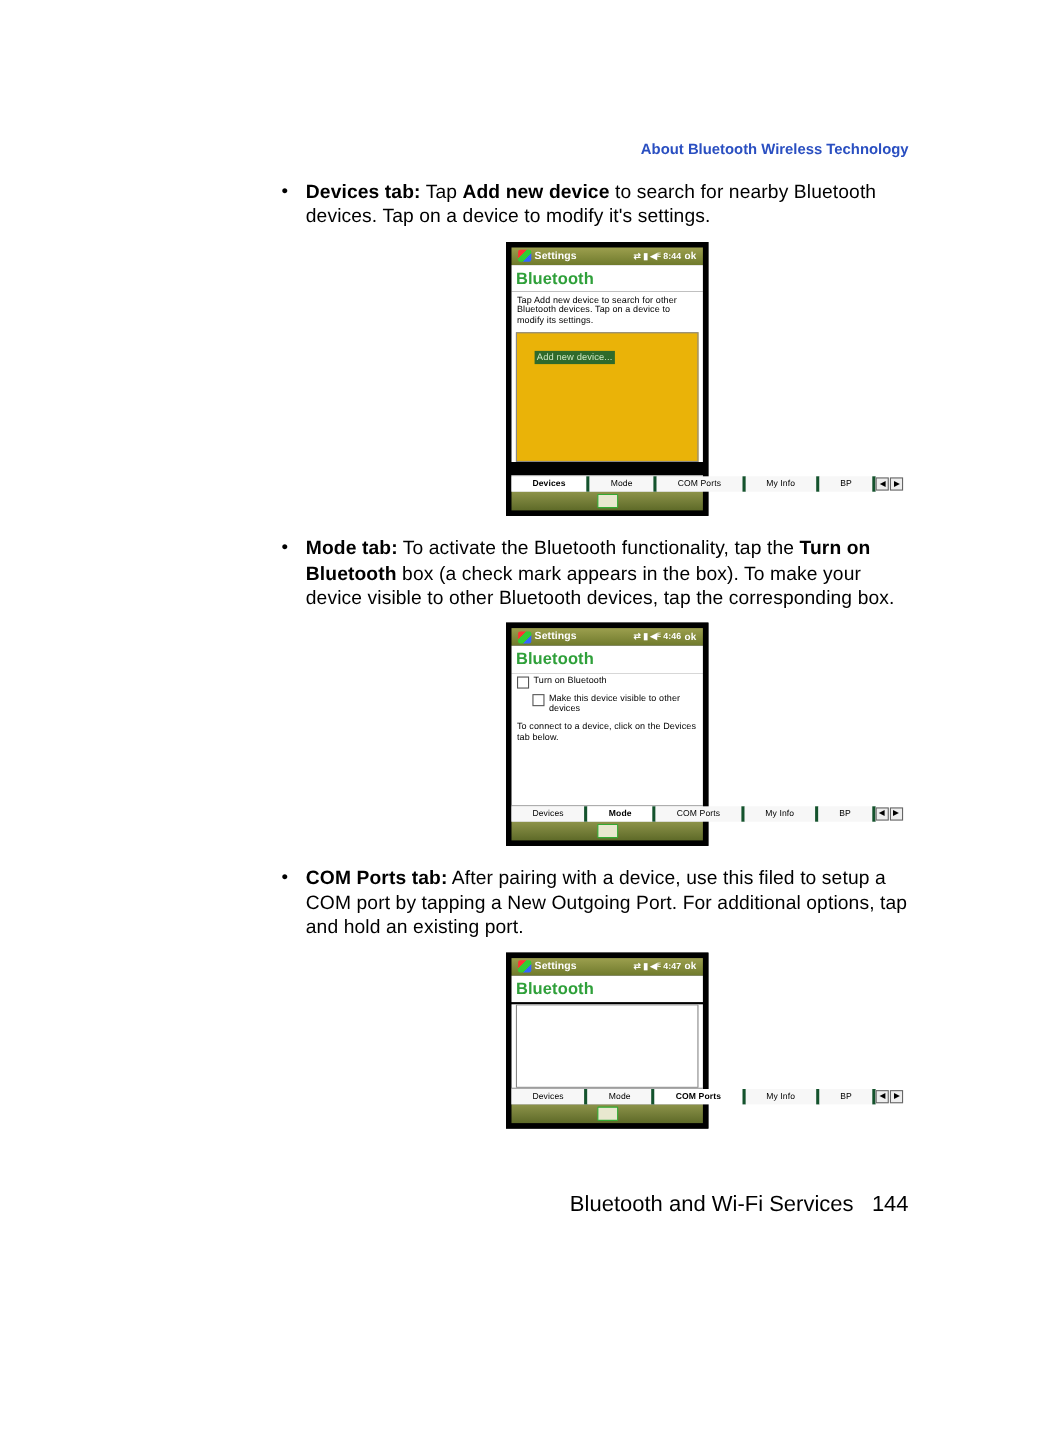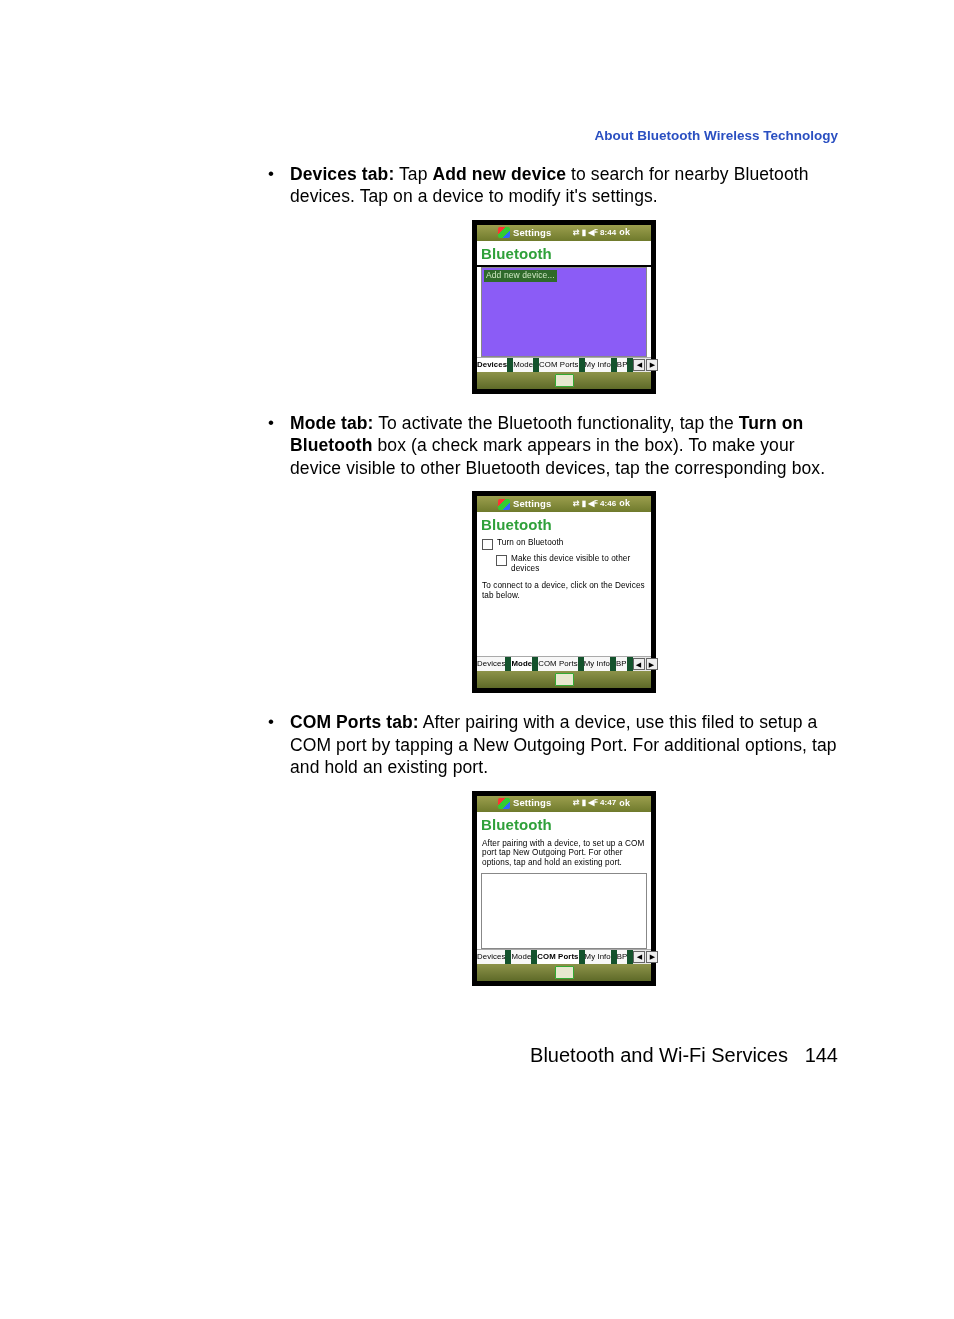--- a/index.html
+++ b/index.html
@@ -7,21 +7,21 @@
   body{
     width:954px;
     height:1319px;
     background:#fff;
     font-family:Arial,Helvetica,sans-serif;
     color:#000;
     position:relative;
   }
   .page{
     position:absolute;
-    left:138px;
+    left:126px;
     top:128px;
     width:700px;
   }
   .section-header{
     color:#2a4fc1;
     font-weight:bold;
     font-size:13.5px;
     text-align:right;
     margin-bottom:20px;
   }
@@ -60,21 +60,21 @@
     padding:2px;
   }
   .ph-titlebar{
     display:flex;
     align-items:center;
     height:16px;
     background:linear-gradient(#9c9f4e,#6f7a2c);
     color:#fff;
     font-size:9.5px;
     font-weight:bold;
-    padding:0 21px;
+    padding:0 6px;
     gap:3px;
   }
   .ph-titlebar .flag{
     width:12px;height:11px;
     background:linear-gradient(135deg,#f33 0 33%,#3c3 33% 66%,#36f 66%);
     border-radius:2px;
     flex:0 0 auto;
   }
   .ph-titlebar .t-title{flex:1 1 auto}
   .ph-titlebar .t-icons{display:flex;gap:2px;align-items:center;font-size:8px}
@@ -88,25 +88,25 @@
   }
   .ph-body{
     background:#fff;
     font-size:8.2px;
     line-height:1.15;
   }
   .ph-instr{
     padding:3px 5px 4px;
   }
   .ph-list{
-    margin:2px 4px 0;
+    margin:2px 4px 12px;
     border:1px solid #888;
     height:84px;
-    background:#8b5cf6;
-    padding:2px;
+    background:#eab308;
+    padding:16px;
   }
   .hl{
     background:#2f6a2b;
     color:#cfe8c4;
     font-size:8.5px;
     padding:1px 2px;
     display:inline-block;
   }
   .ph-check-row{display:flex;gap:4px;align-items:flex-start;padding:2px 5px}
   .chk{
@@ -115,22 +115,22 @@
   }
   .ph-tabs{
     display:flex;
     background:#e7e7e7;
     border-top:1px solid #aaa;
     height:14px;
     align-items:stretch;
     font-size:7.8px;
   }
   .ph-tabs .tab{
-    border-right:6px solid #14532d;
-    padding:1px 0;
+    border-right:3px solid #14532d;
+    padding:1px 19px;
     background:#f7f7f7;
     display:flex;align-items:center;
     white-space:nowrap;
     text-align:center;
   }
   .ph-tabs .tab.active{background:#fff;font-weight:bold}
   .ph-tabs .arrows{
     margin-left:auto;display:flex;align-items:center;gap:1px;padding-right:1px;
   }
   .ph-tabs .arrows span{
@@ -181,20 +181,21 @@
             <div class="t-icons">
               <span>⇄</span>
               <span>▮</span>
               <span>◀ᴱ</span>
               <span>8:44</span>
             </div>
             <div class="ok">ok</div>
           </div>
           <div class="ph-subtitle">Bluetooth</div>
           <div class="ph-body">
+            <div class="ph-instr">Tap Add new device to search for other Bluetooth devices. Tap on a device to modify its settings.</div>
             <div class="ph-list">
               <span class="hl">Add new device...</span>
             </div>
           </div>
           <div class="ph-tabs">
             <div class="tab active">Devices</div>
             <div class="tab">Mode</div>
             <div class="tab">COM Ports</div>
             <div class="tab">My Info</div>
             <div class="tab">BP</div>
@@ -267,21 +268,20 @@
             <div class="t-icons">
               <span>⇄</span>
               <span>▮</span>
               <span>◀ᴱ</span>
               <span>4:47</span>
             </div>
             <div class="ok">ok</div>
           </div>
           <div class="ph-subtitle">Bluetooth</div>
           <div class="ph-body">
-            <div class="ph-instr">After pairing with a device, to set up a COM port tap New Outgoing Port. For other options, tap and hold an existing port.</div>
             <div class="com-list"></div>
           </div>
           <div class="ph-tabs">
             <div class="tab">Devices</div>
             <div class="tab">Mode</div>
             <div class="tab active">COM Ports</div>
             <div class="tab">My Info</div>
             <div class="tab">BP</div>
             <div class="arrows">
               <span>◀</span>

